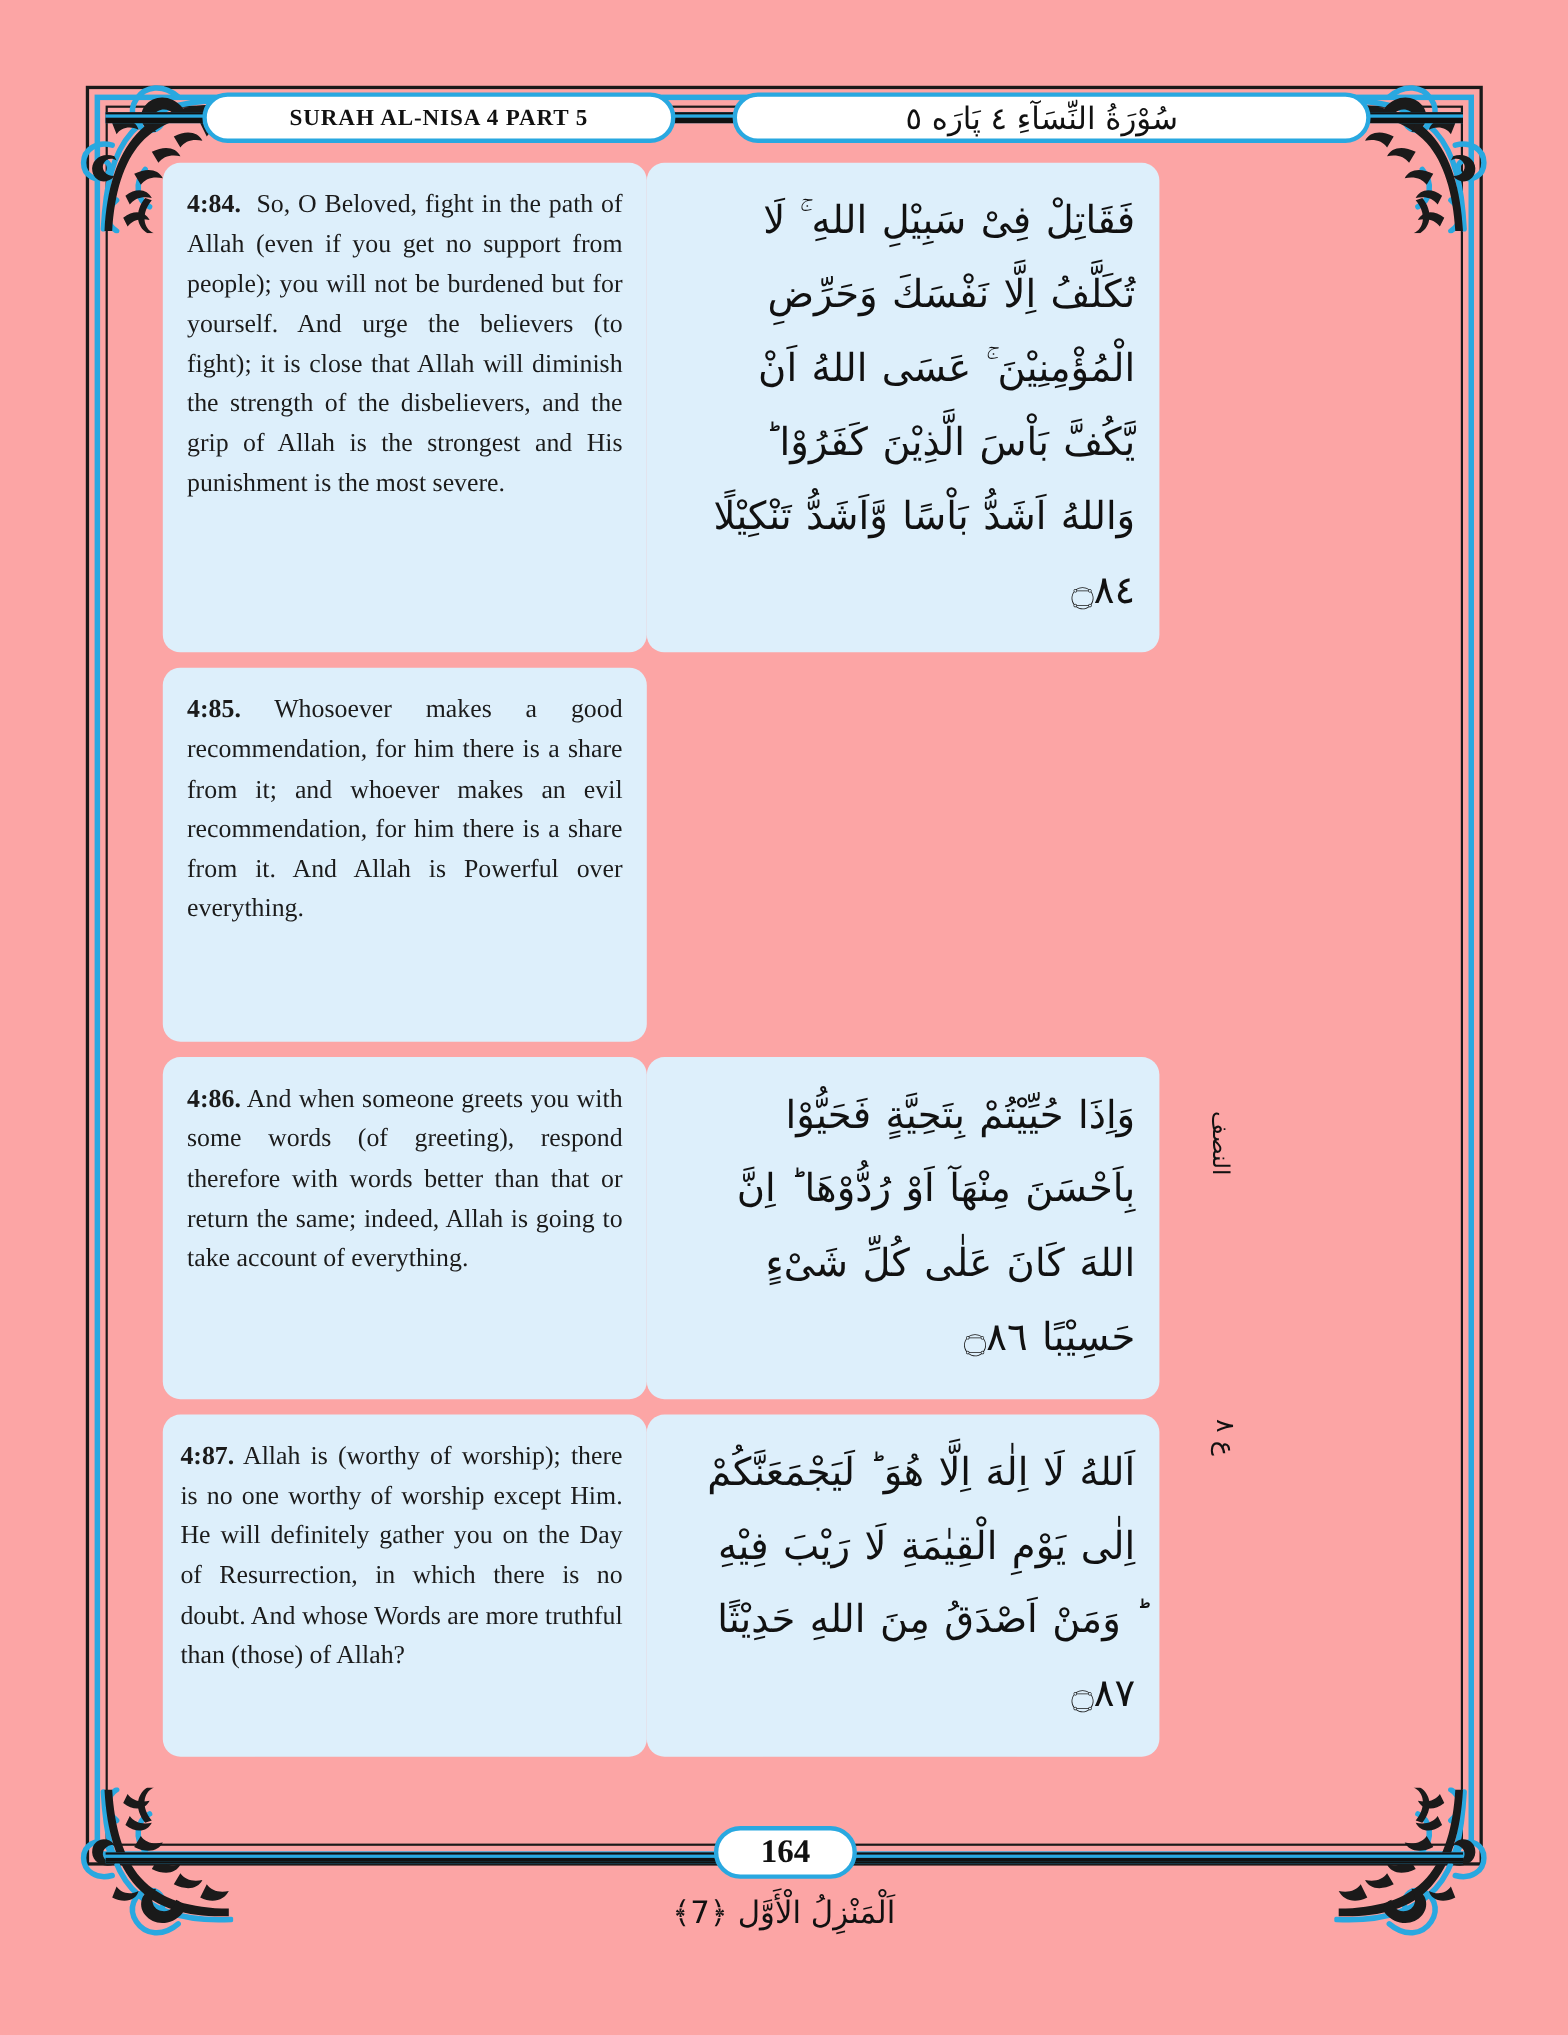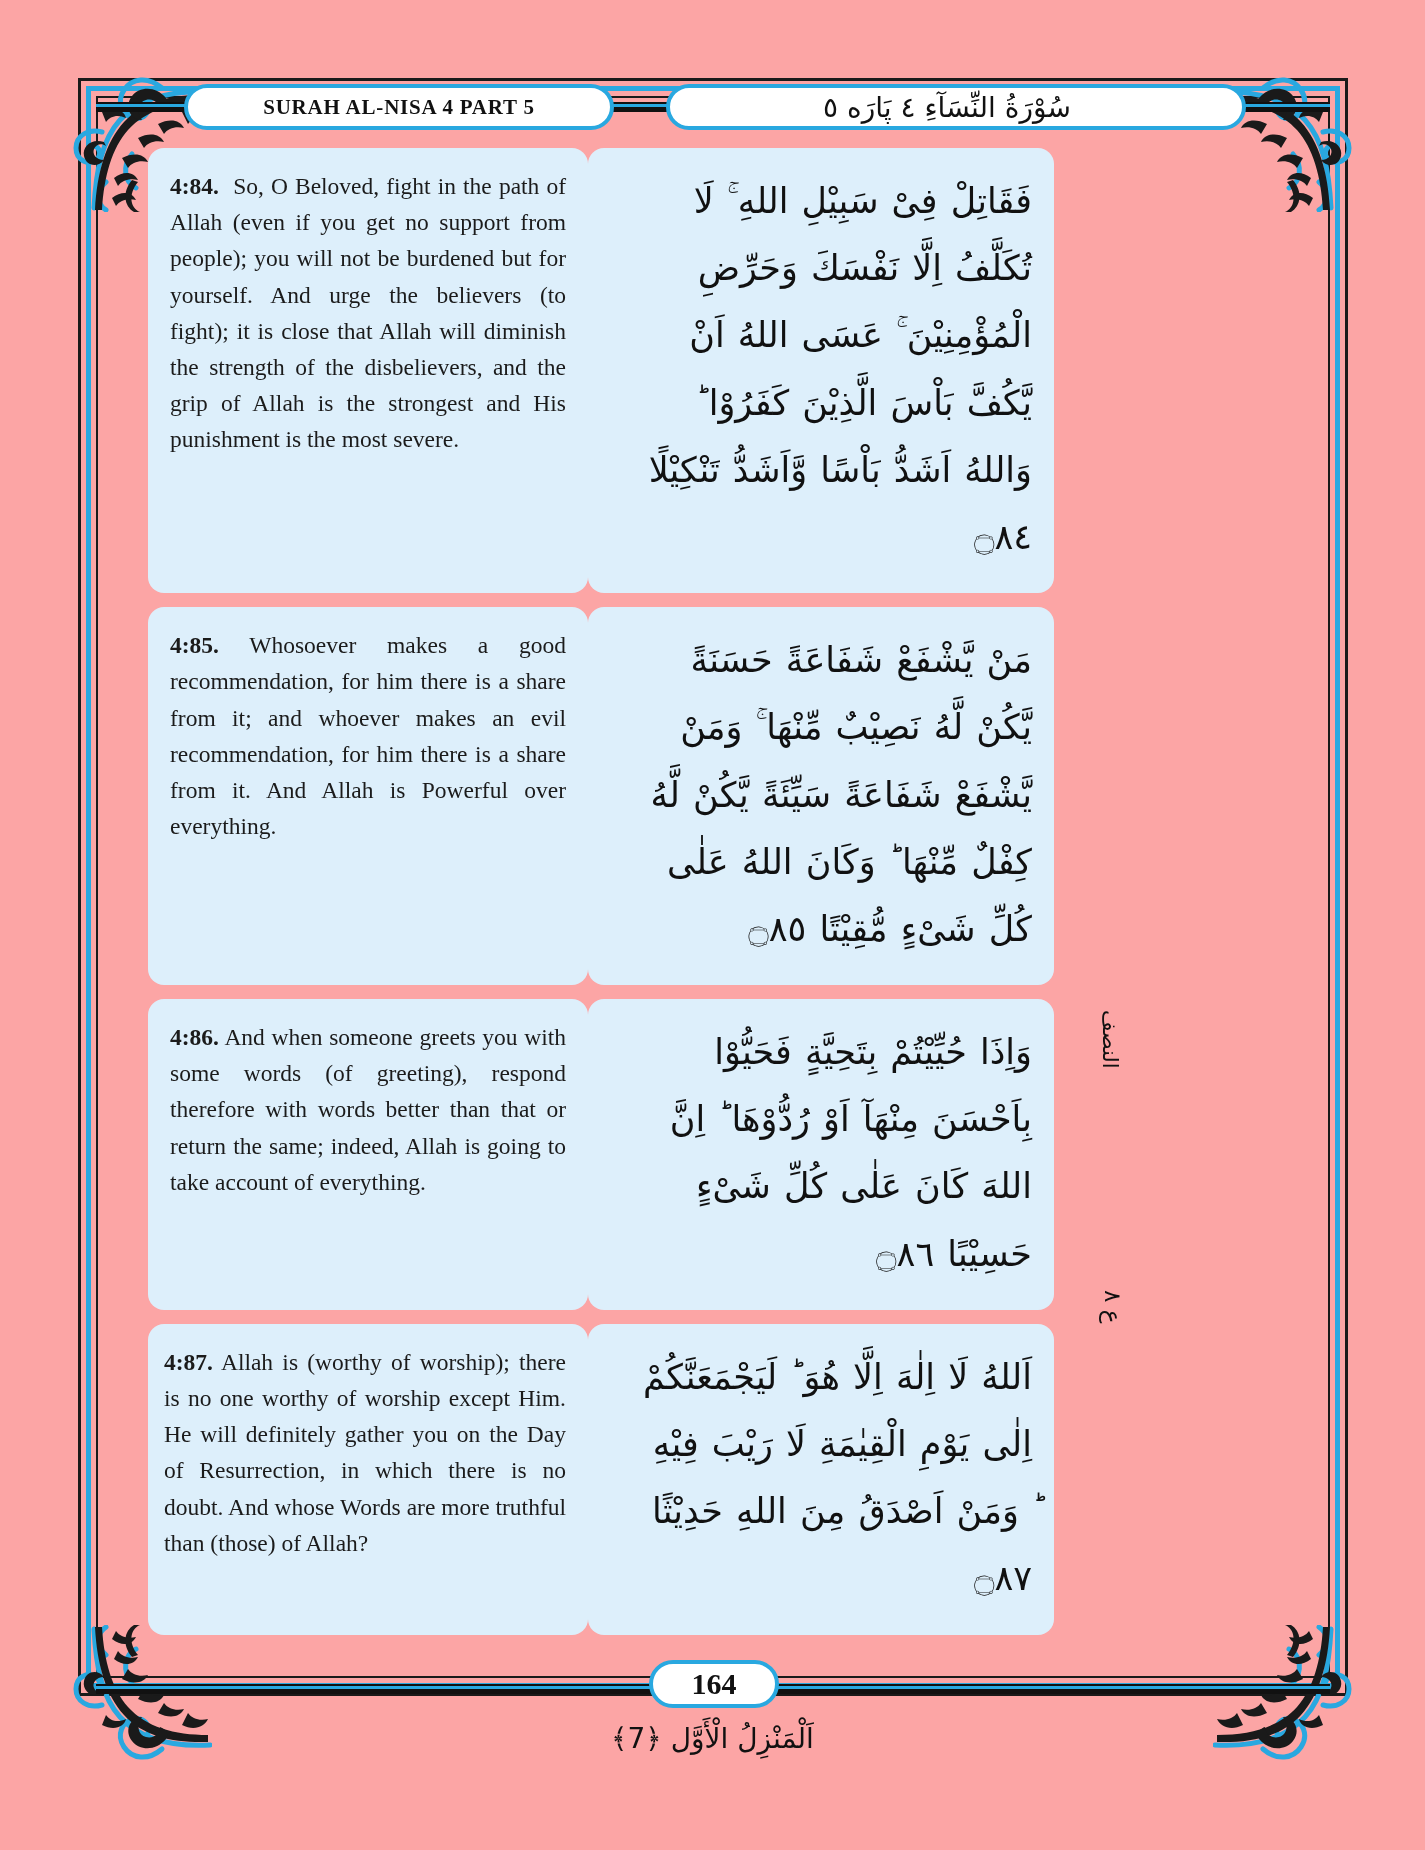--- a/index.html
+++ b/index.html
@@ -385,23 +385,20 @@
       </div>
       <div class="cell cell-ar">
         <div class="ar-text">فَقَاتِلْ فِىْ سَبِيْلِ اللهِ ۚ لَا تُكَلَّفُ اِلَّا نَفْسَكَ وَحَرِّضِ الْمُؤْمِنِيْنَ ۚ عَسَى اللهُ اَنْ يَّكُفَّ بَاْسَ الَّذِيْنَ كَفَرُوْا ؕ وَاللهُ اَشَدُّ بَاْسًا وَّاَشَدُّ تَنْكِيْلًا ۝٨٤</div>
       </div>
     </div>
 
     <div class="verse-row row-2">
       <div class="cell cell-en">
         <div class="en-text"><span class="vnum">4:85.</span> <span>Whosoever makes a good recommendation, for him there is a share from it; and whoever makes an evil recommendation, for him there is a share from it. And Allah is Powerful over everything.</span></div>
       </div>
-      <div class="cell cell-ar">
-        <div class="ar-text">مَنْ يَّشْفَعْ شَفَاعَةً حَسَنَةً يَّكُنْ لَّهُ نَصِيْبٌ مِّنْهَا ۚ وَمَنْ يَّشْفَعْ شَفَاعَةً سَيِّئَةً يَّكُنْ لَّهُ كِفْلٌ مِّنْهَا ؕ وَكَانَ اللهُ عَلٰى كُلِّ شَىْءٍ مُّقِيْتًا ۝٨٥</div>
-      </div>
     </div>
 
     <div class="verse-row row-3">
       <div class="cell cell-en">
         <div class="en-text"><span class="vnum">4:86.</span> <span>And when someone greets you with some words (of greeting), respond therefore with words better than that or return the same; indeed, Allah is going to take account of everything.</span></div>
       </div>
       <div class="cell cell-ar">
         <div class="ar-text">وَاِذَا حُيِّيْتُمْ بِتَحِيَّةٍ فَحَيُّوْا بِاَحْسَنَ مِنْهَآ اَوْ رُدُّوْهَا ؕ اِنَّ اللهَ كَانَ عَلٰى كُلِّ شَىْءٍ حَسِيْبًا ۝٨٦</div>
       </div>
     </div>

